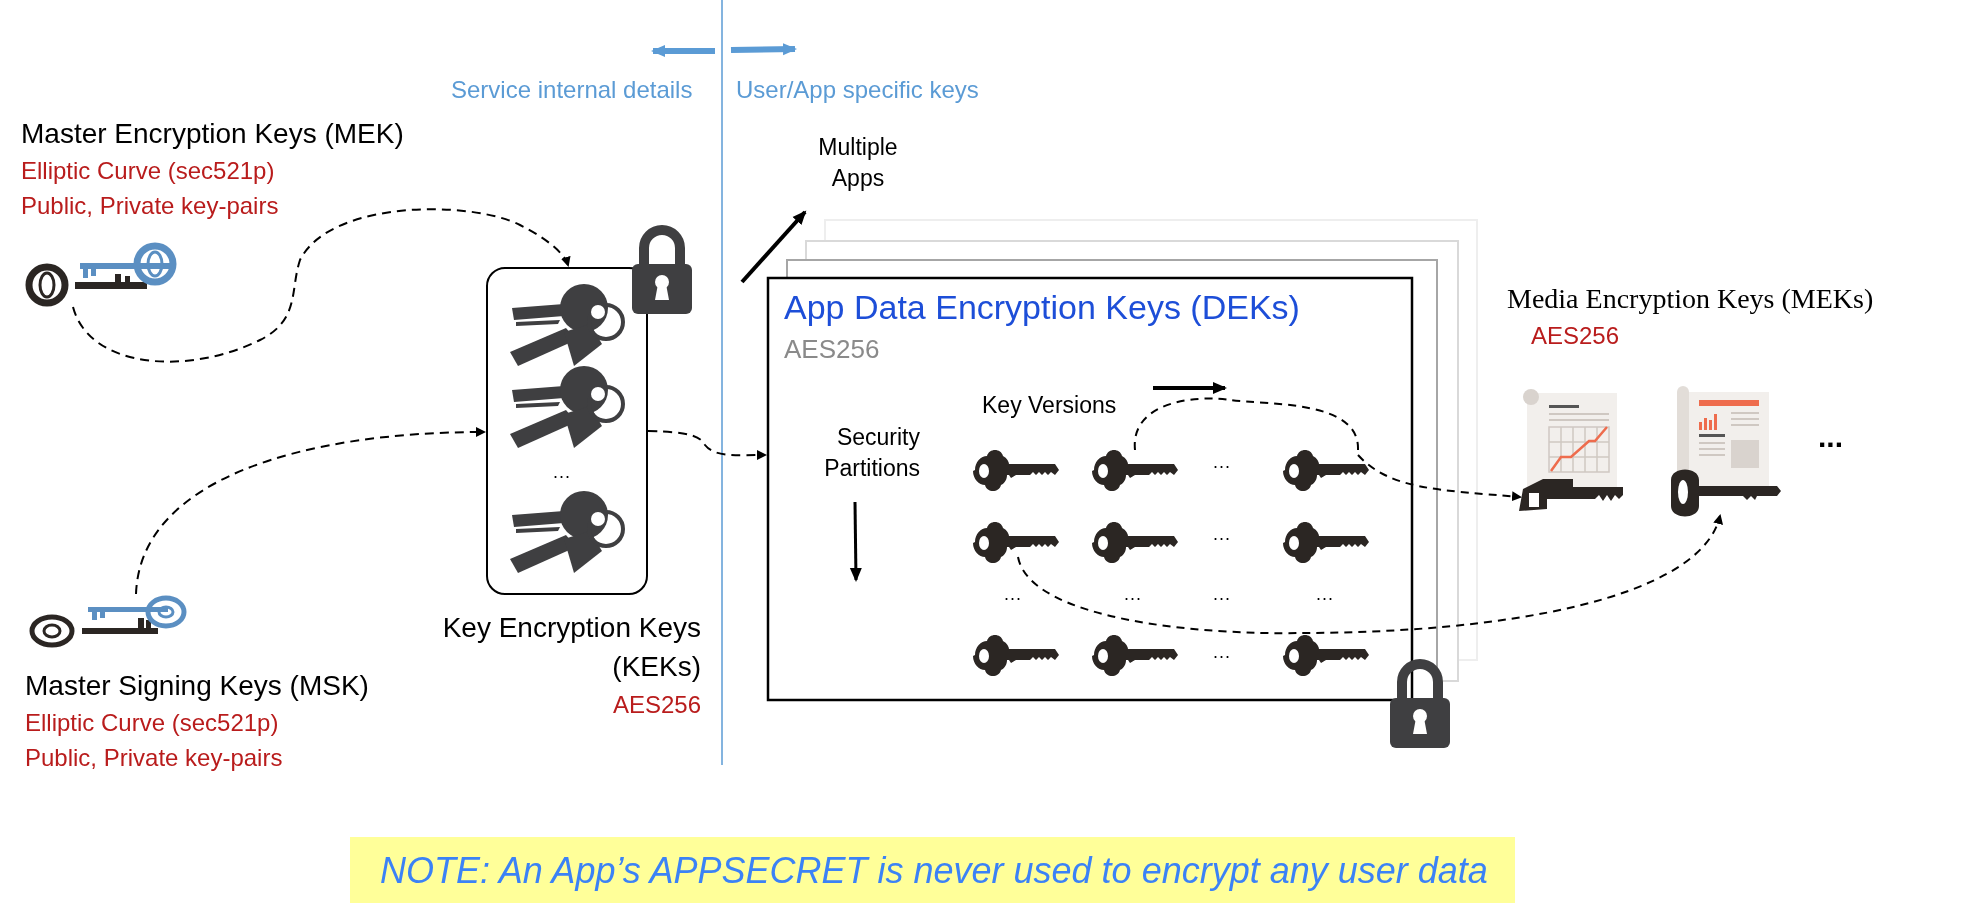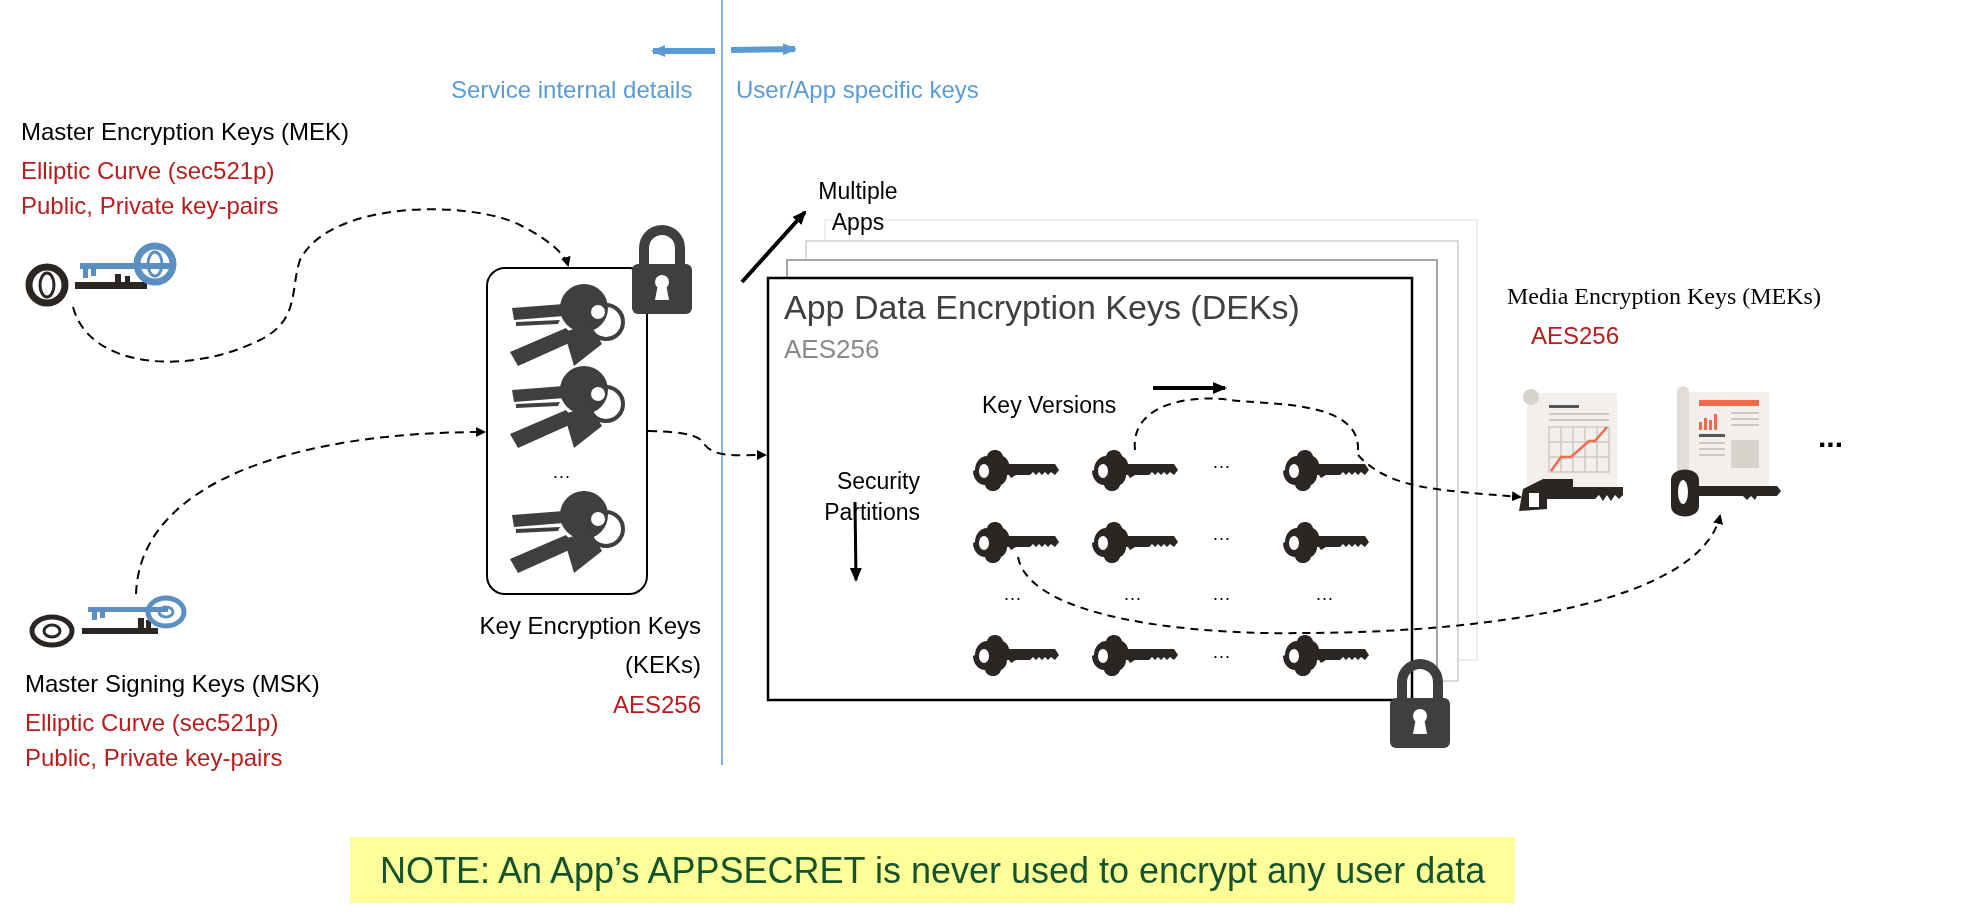--- a/index.html
+++ b/index.html
@@ -1,30 +1,30 @@
 <!DOCTYPE html>
 <html><head>
 <meta charset="utf-8">
 <style>
   html, body { margin: 0; padding: 0; background: #ffffff; }
   body { width: 1965px; height: 921px; position: relative; overflow: hidden; font-family: "Liberation Sans", "DejaVu Sans", sans-serif; }
   #canvas { position: absolute; left: 0; top: 0; width: 1965px; height: 921px; }
   .t { position: absolute; white-space: nowrap; line-height: 1.15; text-align: center; }
-  .title { font-size: 24px; color: #000; }
+  .title { font-size: 28px; color: #000; }
   .sub { font-size: 24px; color: #b91c1c; }
   .blue { font-size: 24px; color: #5b9bd5; }
   .med { font-size: 23px; color: #000; }
-  .dek-title { font-size: 34px; color: #404040; }
+  .dek-title { font-size: 34px; color: #1d4ed8; }
   .dek-sub { font-size: 26px; color: #8a8a8a; }
   .dots { font-size: 18px; color: #000; letter-spacing: 1px; }
   .bigdots { font-size: 30px; color: #000; font-weight: bold; }
   .note { position: absolute; left: 350px; top: 837px; width: 1165px; height: 66px; background: #ffff99; }
-  .note span { position: absolute; left: 30px; top: 13px; font-size: 36px; color: #14532d; white-space: nowrap; }
+  .note span { position: absolute; left: 30px; top: 13px; font-size: 36px; color: #3b82f6; white-space: nowrap; font-style: italic; }
   .right { text-align: right; }
-  .center { text-align: center; margin-top: 44px; }
+  .center { text-align: center; }
 </style>
 </head>
 <body>
 
 <svg id="canvas" width="1965" height="921" viewBox="0 0 1965 921" xmlns="http://www.w3.org/2000/svg">
   <defs>
     <marker id="ah" markerWidth="10" markerHeight="10" refX="8" refY="5" orient="auto" markerUnits="userSpaceOnUse">
       <path d="M0,0 L10,5 L0,10 z" fill="#000"></path>
     </marker>
     <marker id="ahb" markerWidth="16" markerHeight="16" refX="12" refY="8" orient="auto" markerUnits="userSpaceOnUse">

